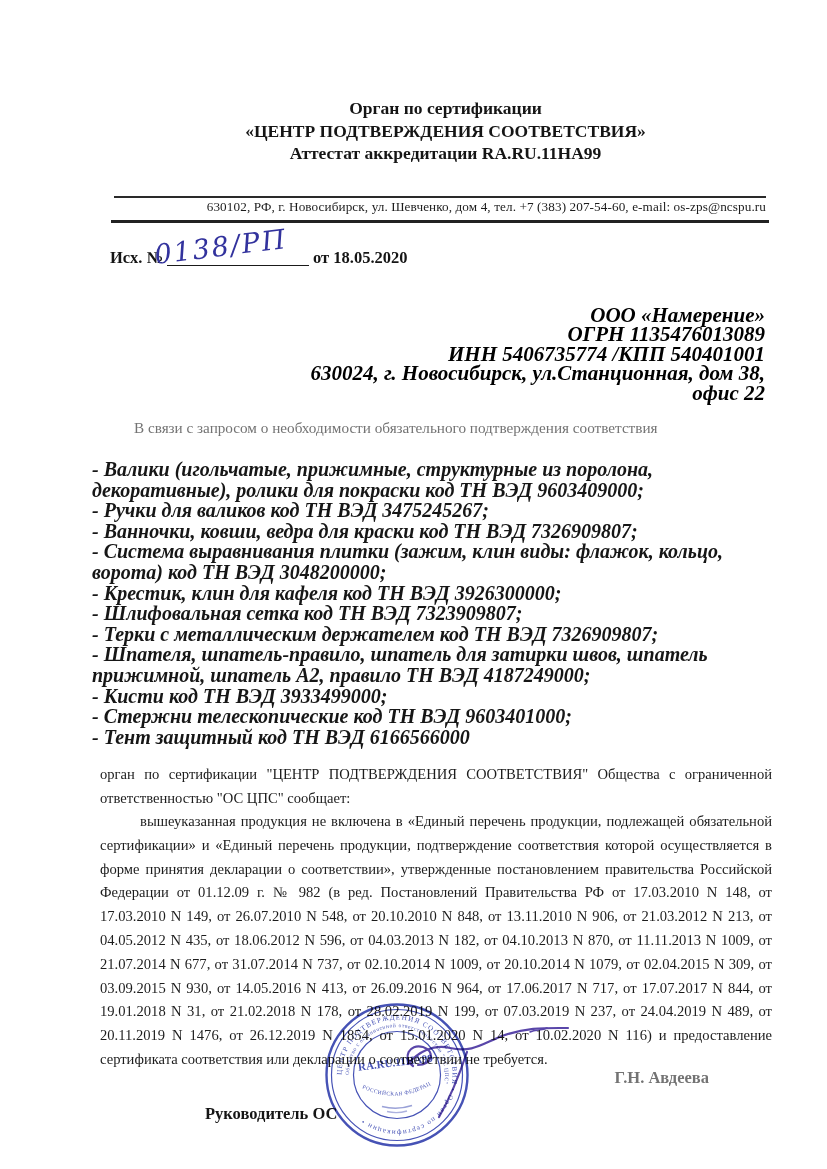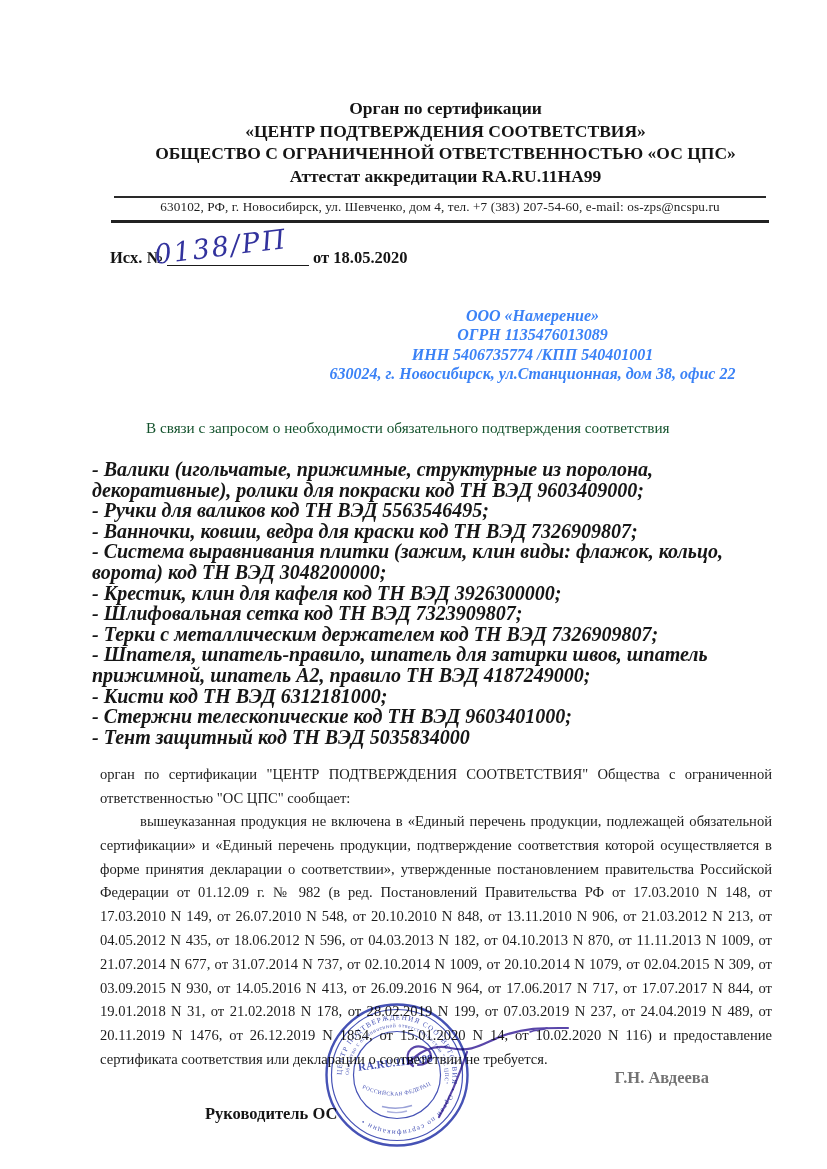--- a/index.html
+++ b/index.html
@@ -14,42 +14,42 @@
   }
   
   .letterhead{
     position:absolute;top:97px;left:120px;right:56px;
     text-align:center;font-weight:bold;
     font-size:17.5px;line-height:22.5px;color:#151515;
   }
   .rule-thin{position:absolute;top:196px;left:114px;width:652px;height:1.5px;background:#2a2a2a;}
   .addr-line{
     position:absolute;top:199px;left:114px;width:652px;
-    text-align:center;font-size:13.2px;color:#1c1c1c;letter-spacing:.1px;
+    text-align:right;font-size:13.2px;color:#1c1c1c;letter-spacing:.1px;
   }
   .rule-thick{position:absolute;top:220px;left:111px;width:658px;height:3px;background:#222;}
   
   .ref-line{position:absolute;top:247px;left:110px;font-weight:bold;font-size:16.5px;color:#151515;white-space:nowrap;}
   .ref-underline{display:inline-block;width:142px;border-bottom:1.6px solid #1a1a1a;height:18px;vertical-align:bottom;margin:0 4px 2px 4px;}
   .handwritten{
     position:absolute;left:44px;top:-16px;
     font-size:27px;font-style:italic;font-weight:normal;
     color:#32329d;transform:rotate(-7deg);
     font-family:"DejaVu Serif",serif;letter-spacing:2px;white-space:nowrap;
   }
   
   .recipient{
     position:absolute;top:306px;left:300px;right:62px;
-    text-align:center;font-weight:bold;font-style:italic;
-    font-size:16px;line-height:19.4px;color:#3b82f6;
+    text-align:right;font-weight:bold;font-style:italic;
+    font-size:21px;line-height:19.4px;color:#000000;
   }
   
   .intro{
     position:absolute;top:418px;left:92px;width:690px;
-    font-size:15.2px;line-height:20.6px;color:#14532d;margin-left:12px;
+    font-size:15.2px;line-height:20.6px;color:#737373;
   }
   .intro .ind{display:block;text-indent:42px;}
   .products{
     position:absolute;top:459px;left:92px;width:690px;
     font-weight:bold;font-style:italic;
     font-size:20px;line-height:20.6px;color:#161616;
   }
   .statement-1{
     position:absolute;top:763px;left:100px;width:672px;
     font-size:14.6px;line-height:23.6px;text-align:justify;color:#1c1c1c;
@@ -67,21 +67,20 @@
   .sig-ink{position:absolute;left:330px;top:1010px;width:280px;height:120px;mix-blend-mode:multiply;opacity:.92;}
 </style>
 </head>
 <body>
 
 <div class="page">
 
   <div class="letterhead">
     <div>Орган по сертификации</div>
     <div>«ЦЕНТР ПОДТВЕРЖДЕНИЯ СООТВЕТСТВИЯ»</div>
-    <div>ОБЩЕСТВО С ОГРАНИЧЕННОЙ ОТВЕТСТВЕННОСТЬЮ «ОС ЦПС»</div>
     <div>Аттестат аккредитации RA.RU.11НА99</div>
   </div>
   <div class="rule-thin"></div>
   <div class="addr-line">630102, РФ, г. Новосибирск, ул. Шевченко, дом 4, тел. +7 (383) 207-54-60,  e-mail: os-zps@ncspu.ru</div>
   <div class="rule-thick"></div>
 
   <div class="ref-line">
     <span>Исх. №</span><span class="ref-underline"></span><span>от 18.05.2020</span>
     <span class="handwritten">0138/РП</span>
   </div>
@@ -92,30 +91,30 @@
     <div>ИНН 5406735774 /КПП 540401001</div>
     <div>630024, г. Новосибирск, ул.Станционная, дом 38, офис 22</div>
   </div>
 
   <div class="intro">
     <span class="ind">В связи с запросом о необходимости обязательного подтверждения соответствия</span>
   </div>
 
   <div class="products">
     <div>- Валики (игольчатые, прижимные, структурные из поролона, декоративные), ролики для покраски код ТН ВЭД 9603409000;</div>
-    <div>- Ручки для валиков код ТН ВЭД 5563546495;</div>
+    <div>- Ручки для валиков код ТН ВЭД 3475245267;</div>
     <div>- Ванночки, ковши, ведра для краски код ТН ВЭД 7326909807;</div>
     <div>- Система выравнивания плитки (зажим, клин виды: флажок, кольцо, ворота) код ТН ВЭД 3048200000;</div>
     <div>- Крестик, клин для кафеля код ТН ВЭД 3926300000;</div>
     <div>- Шлифовальная сетка код ТН ВЭД 7323909807;</div>
     <div>- Терки с металлическим держателем код ТН ВЭД 7326909807;</div>
     <div>- Шпателя, шпатель-правило, шпатель для затирки швов, шпатель прижимной, шпатель А2, правило ТН ВЭД 4187249000;</div>
-    <div>- Кисти код ТН ВЭД 6312181000;</div>
+    <div>- Кисти код ТН ВЭД 3933499000;</div>
     <div>- Стержни телескопические код ТН ВЭД 9603401000;</div>
-    <div>- Тент защитный код ТН ВЭД 5035834000</div>
+    <div>- Тент защитный код ТН ВЭД 6166566000</div>
   </div>
 
   <div class="statement-1">орган по сертификации "ЦЕНТР ПОДТВЕРЖДЕНИЯ СООТВЕТСТВИЯ" Общества с ограниченной ответственностью "ОС ЦПС" сообщает:</div>
   <div class="statement-2">вышеуказанная продукция не включена  в «Единый перечень продукции, подлежащей обязательной сертификации» и «Единый перечень продукции, подтверждение соответствия которой осуществляется в форме принятия декларации о соответствии», утвержденные постановлением правительства Российской Федерации от 01.12.09 г. № 982 (в ред. Постановлений Правительства РФ от 17.03.2010 N 148, от 17.03.2010 N 149, от 26.07.2010 N 548, от 20.10.2010 N 848, от 13.11.2010 N 906, от 21.03.2012 N 213, от 04.05.2012 N 435, от 18.06.2012 N 596, от 04.03.2013 N 182, от 04.10.2013 N 870, от 11.11.2013 N 1009, от 21.07.2014 N 677, от 31.07.2014 N 737, от 02.10.2014 N 1009, от 20.10.2014 N 1079, от 02.04.2015 N 309, от 03.09.2015 N 930, от 14.05.2016 N 413, от 26.09.2016 N 964, от 17.06.2017 N 717, от 17.07.2017 N 844, от 19.01.2018 N 31, от 21.02.2018 N 178, от 28.02.2019 N 199, от 07.03.2019 N 237, от 24.04.2019 N 489, от 20.11.2019 N 1476, от 26.12.2019 N 1854, от 15.01.2020 N 14, от 10.02.2020 N 116) и предоставление сертификата соответствия или декларации о соответствии не требуется.</div>
 
   <div class="sig-left">Руководитель ОС</div>
   <div class="sig-right">Г.Н. Авдеева</div>
 
   <svg class="stamp-svg" viewBox="-77 -77 154 154" xmlns="http://www.w3.org/2000/svg">
     <defs>

